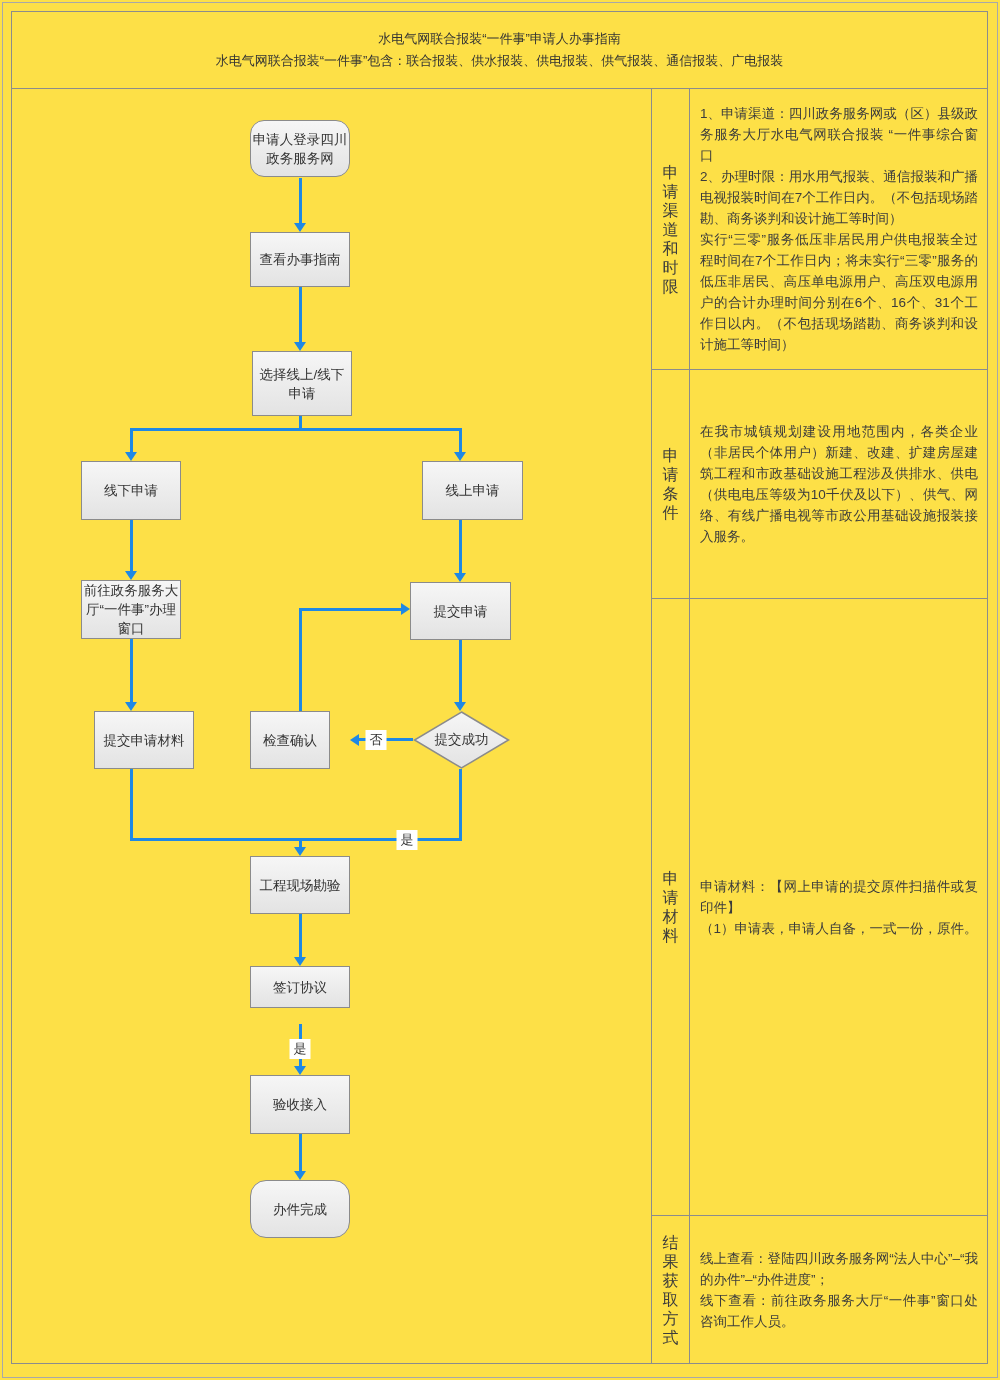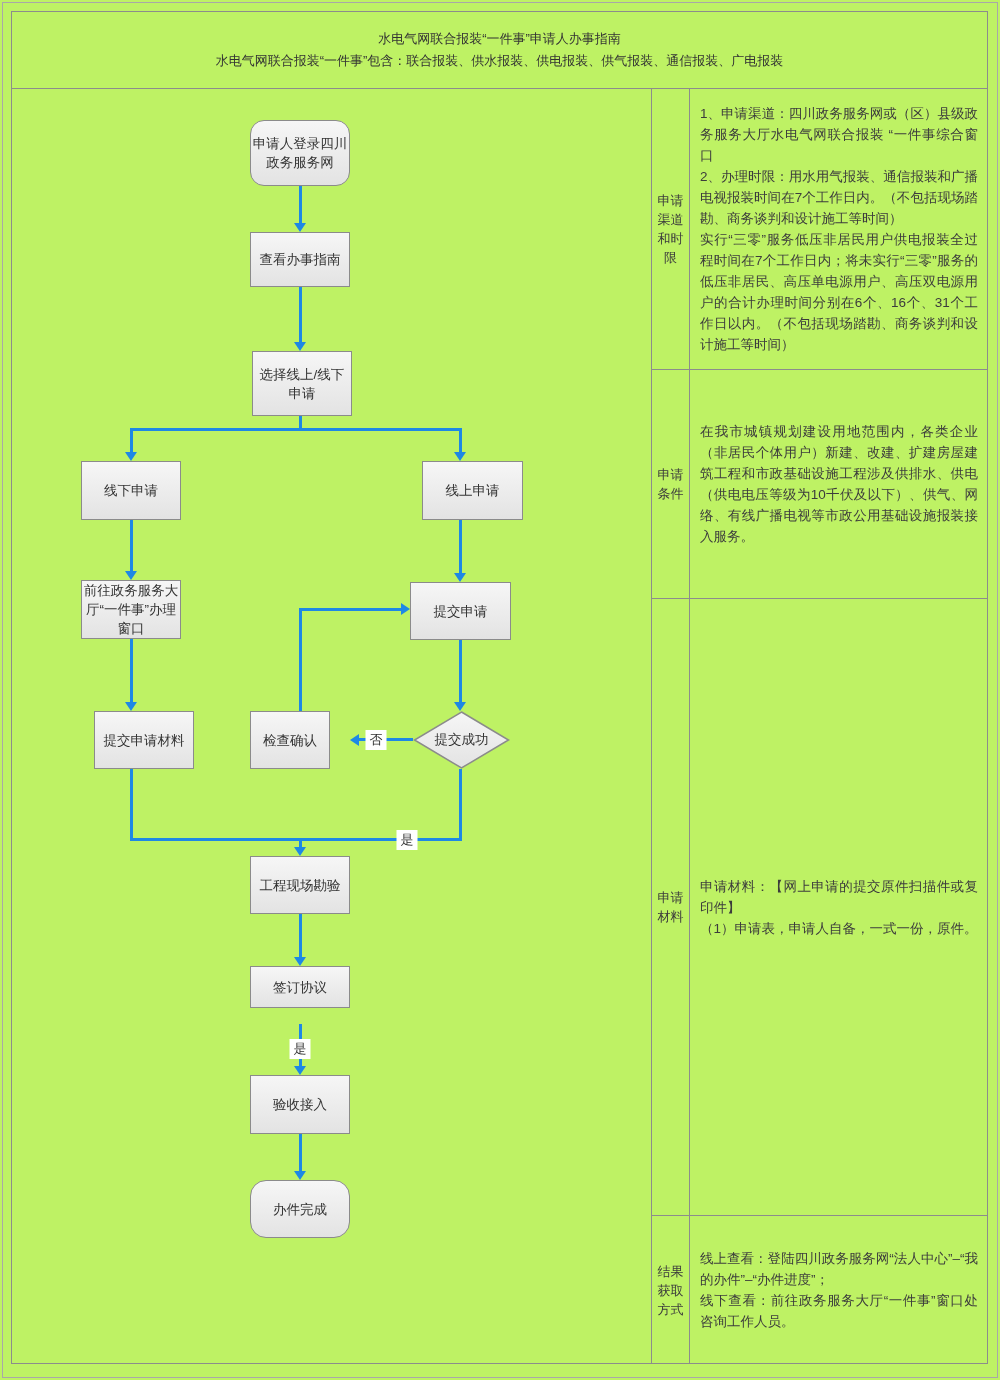--- a/index.html
+++ b/index.html
@@ -1,34 +1,34 @@
 <!DOCTYPE html>
 <html><head>
 <meta charset="utf-8">
 <style>
   html,body{margin:0;padding:0;background:#fff;}
-  #page{position:relative;width:1000px;height:1380px;background:#bef264;overflow:hidden;
+  #page{position:relative;width:1000px;height:1380px;background:#fde047;overflow:hidden;
         font-family:"Liberation Sans","DejaVu Sans",sans-serif;color:#333;}
   #outer-frame{position:absolute;left:2px;top:2px;width:994px;height:1374px;border:1px solid #a8a8a8;}
   #inner-table{position:absolute;left:11px;top:11px;width:975px;height:1351px;border:1px solid #8c8c8c;}
 
   
   #header{position:absolute;left:11px;top:11px;width:977px;height:78px;box-sizing:border-box;
           border-bottom:1px solid #8c8c8c;display:flex;flex-direction:column;align-items:center;
           justify-content:center;gap:4px;}
   #header .t1,#header .t2{font-size:13px;line-height:18px;color:#333;}
 
   
   #panel{position:absolute;left:651px;top:89px;width:337px;height:1275px;box-sizing:border-box;
          border-left:1px solid #8c8c8c;}
   .section{display:flex;box-sizing:border-box;border-bottom:1px solid #8c8c8c;}
   .section:last-child{border-bottom:none;}
   .section-label{width:38px;box-sizing:border-box;border-right:1px solid #8c8c8c;
                  display:flex;align-items:center;justify-content:center;text-align:center;
-                 font-size:13px;line-height:19px;color:#3c3c3c;padding:0 5px;word-break:break-all;}
+                 font-size:16px;line-height:19px;color:#3c3c3c;padding:0 5px;word-break:break-all;}
   .section-text{flex:1;display:flex;align-items:center;padding:0 10px;font-size:13.5px;
                 line-height:21px;color:#3c3c3c;white-space:pre-line;text-align:justify;}
 
   
   .node{position:absolute;box-sizing:border-box;background:linear-gradient(180deg,#f6f6f6,#e3e3e3);
         border:1.5px solid #8b8b8b;display:flex;align-items:center;justify-content:center;
         text-align:center;font-size:13.5px;line-height:19px;color:#333;white-space:pre-line;}
   .node.start{border-radius:14px;}
   .node.end{border-radius:16px;}
   .diamond{position:absolute;display:flex;align-items:center;justify-content:center;}
@@ -104,21 +104,21 @@
   <div class="vline" style="left:299px;top:914px;height:43px;"></div>
   <div class="arr-down" style="left:294px;top:957px;"></div>
 
   <div class="vline" style="left:299px;top:1024px;height:42px;"></div>
   <div class="edge-label" style="left:300px;top:1049px;">是</div>
   <div class="arr-down" style="left:294px;top:1066px;"></div>
 
   <div class="vline" style="left:299px;top:1134px;height:37px;"></div>
   <div class="arr-down" style="left:294px;top:1171px;"></div>
 
-  <div class="node start" style="left:250px;top:120px;width:100px;height:66px;">申请人登录四川
+  <div class="node start" style="left:250px;top:120px;width:100px;height:57px;">申请人登录四川
 政务服务网</div>
 
   <div class="node" style="left:250px;top:232px;width:100px;height:55px;">查看办事指南</div>
 
   <div class="node" style="left:252px;top:351px;width:100px;height:65px;">选择线上/线下
 申请</div>
 
   <div class="node" style="left:81px;top:461px;width:100px;height:59px;">线下申请</div>
 
   <div class="node" style="left:410px;top:461px;width:101px;height:59px;margin-left:12px;">线上申请</div>

